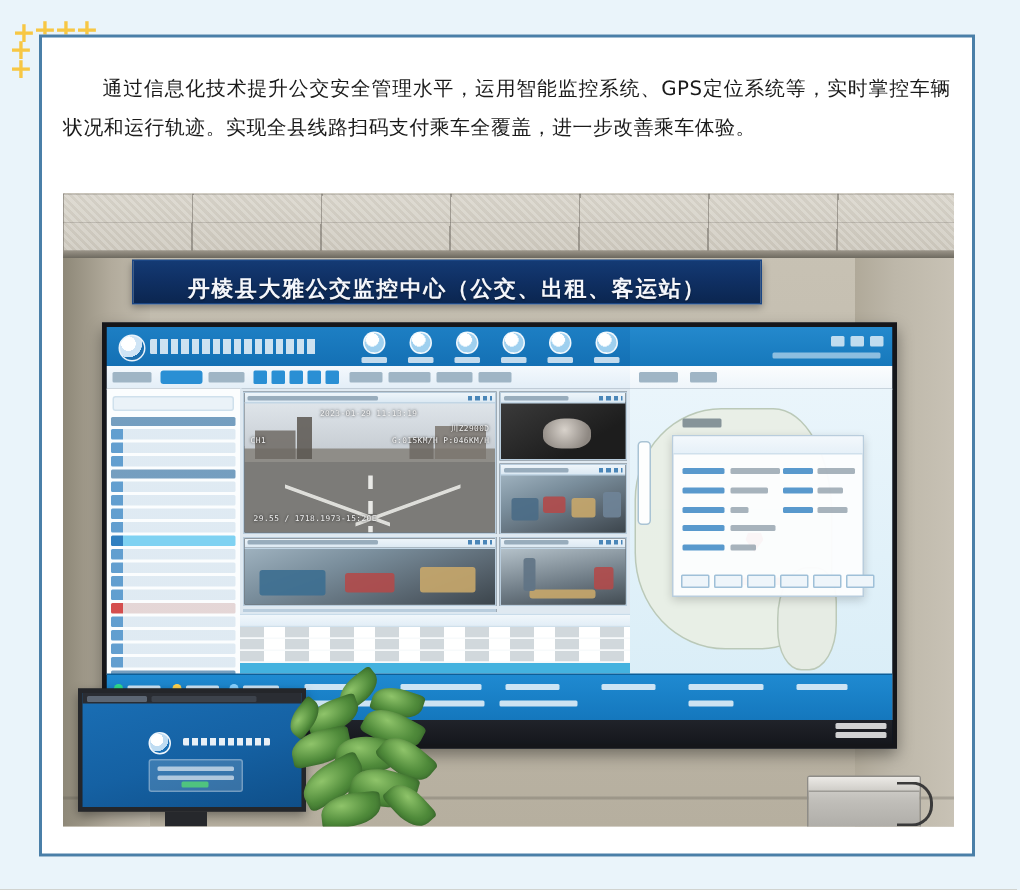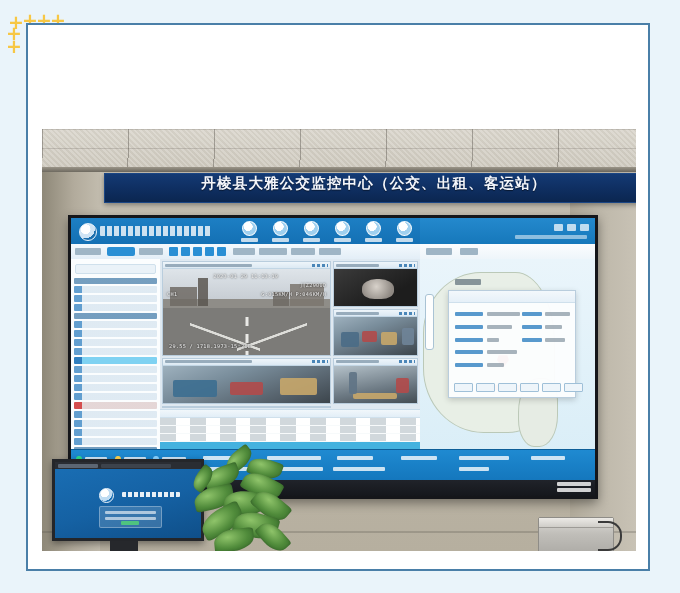--- a/index.html
+++ b/index.html
@@ -45,24 +45,24 @@
     background:
       repeating-linear-gradient(91deg,rgba(90,85,78,.45) 0 1px,transparent 1px 86px),
       repeating-linear-gradient(180deg,rgba(90,85,78,.22) 0 1px,transparent 1px 19px);}
   .ceiling-tex{position:absolute;left:0;top:0;width:100%;height:100%;
     background:repeating-linear-gradient(45deg,rgba(255,255,255,.30) 0 2px,rgba(140,135,128,.12) 2px 4px);
     opacity:.5;}
   .ceiling-edge{position:absolute;left:0;top:38px;width:100%;height:5px;
     background:linear-gradient(180deg,#9a9488,#6e6a60);}
   
   .banner{
-    position:absolute;left:62px;top:44px;width:540px;height:30px;
+    position:absolute;left:46px;top:44px;width:420px;height:30px;
     background:linear-gradient(180deg,#143a74 0%,#0f2f62 50%,#0b2650 100%);
     border:1px solid #1b4684;box-sizing:border-box;
-    display:flex;align-items:flex-start;justify-content:center;
+    display:flex;align-items:flex-end;justify-content:center;
     box-shadow:0 2px 5px rgba(0,0,0,.35);
   }
   .banner span{
     color:#f4f6fb;font-family:"DejaVu Serif","Liberation Serif",serif;
     font-size:14.5px;font-weight:700;letter-spacing:1.2px;
     text-shadow:0 1px 1px rgba(0,0,0,.5);white-space:nowrap;
   }
   
   .vwall{
     position:absolute;left:26px;top:86px;width:530px;height:284px;
@@ -231,20 +231,21 @@
   <span class="plus" style="left:36px;top:11px;">+</span>
   <span class="plus" style="left:50px;top:11px;">+</span>
   <span class="plus small" style="left:25px;top:22px;">+</span>
   <span class="plus small" style="left:40px;top:22px;">+</span>
   <span class="plus" style="left:6px;top:24px;">+</span>
   <span class="plus" style="left:6px;top:37px;">+</span>
 </div>
 
 <div class="content-box">
 
+  <p class="para">通过信息化技术提升公交安全管理水平，运用智能监控系统、GPS定位系统等，实时掌控车辆状况和运行轨迹。实现全县线路扫码支付乘车全覆盖，进一步改善乘车体验。</p>
 
   <div class="photo">
     <div class="wall"></div>
     <div class="wall-left"></div>
     <div class="wall-right"></div>
 
     <div class="ceiling">
       <div class="ceiling-tex"></div>
       <div class="ceiling-grid"></div>
     </div>

